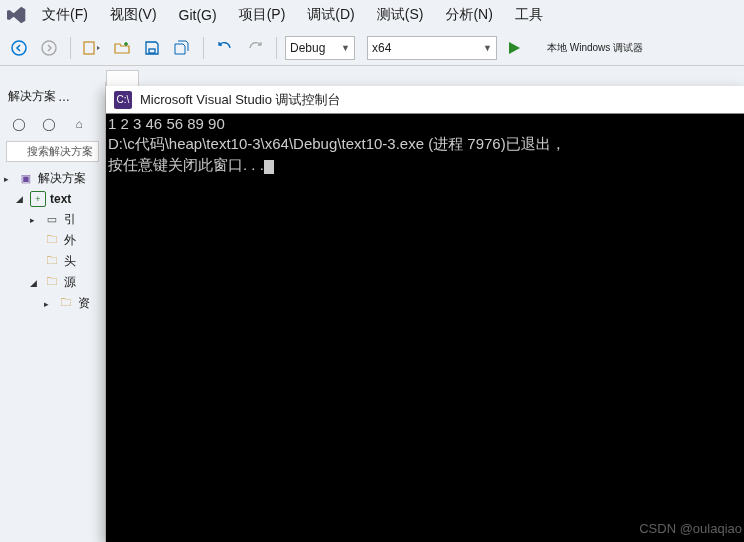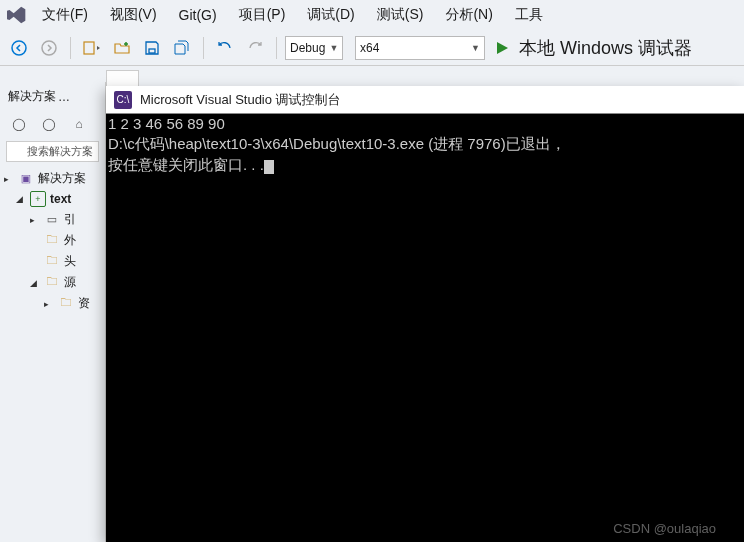--- a/index.html
+++ b/index.html
@@ -6,21 +6,21 @@
     body { width: 744px; height: 542px; background: #eef1f5; overflow: hidden; font-size: 12px; color: #1b1b1b; position: relative; }
 
     .menubar { display: flex; align-items: center; height: 30px; background: #eef1f5; padding: 0 4px; gap: 2px; }
     .vs-logo { width: 26px; height: 26px; display:flex; align-items:center; justify-content:center; }
     .vs-logo svg { width: 20px; height: 20px; }
     .menu-item { padding: 4px 10px 4px 10px; cursor: pointer; font-size: 14px; }
 
     .toolbar { display: flex; align-items: center; height: 36px; background: #eef1f5; padding: 2px 6px; gap: 4px; border-bottom: 1px solid #ccc; }
     .tbtn { display:flex; align-items:center; justify-content:center; height:26px; min-width:26px; padding:0 2px; border-radius:3px; cursor:pointer; }
     .combo { display:flex; align-items:center; height:24px; border:1px solid #b9b9b9; background:#fff; padding:0 4px; gap:4px; font-size:12px; }
-    .combo.sm { width:58px; } .combo.md { width:130px;margin-left:8px; }
+    .combo.sm { width:70px; } .combo.md { width:130px;margin-left:8px; }
     .combo .caret { margin-left:auto; font-size:9px; color:#555; }
     .sep { width:1px; height:22px; background:#ccc; margin:0 4px; }
     .play { color: #2a8a2a; }
 
     .body-area { display:flex; position:relative; height:calc(100% - 66px); }
 
     .side { width:106px; background:#eef1f5; border-right:1px solid #ccc;margin-top:16px; }
     .side-title { padding:6px 8px; font-size:12px; display:flex; align-items:center; }
     .side-title::after { content:"…"; margin-left:2px; }
     .side-icons { display:flex; gap:4px; padding:2px 6px; align-items:center; }
@@ -40,21 +40,21 @@
 
     .tabstrip { position:absolute; left:106px; top:0; height:28px; display:flex; align-items:flex-end; background:#eef1f5; }
     .tab { height:24px; padding:4px 14px; background:#fdfdfd; border:1px solid #ccc; border-bottom:none; font-size:12px; color:#555; }
 
     .console-window { position:absolute; top:20px; left:106px; right:-2px; bottom:0; background:#000; box-shadow:-4px 4px 12px rgba(0,0,0,.25); }
     .console-title { height:28px; background:#fff; display:flex; align-items:center; gap:8px; padding:0 8px; font-size:13px; color:#222; border-bottom:1px solid #888; }
     .console-icon { width:18px; height:18px; background:#4a2d7a; color:#fff; font-size:10px; display:flex; align-items:center; justify-content:center; border-radius:2px; }
     .console-body { font-family:"NSimSun","SimSun","Consolas",monospace; font-size:15px; color:#ccc; padding:0px 2px; line-height:1.35; white-space:pre-wrap; }
     .cursor { display:inline-block; width:10px; height:14px; background:#ccc; vertical-align:text-bottom; }
 
-    .watermark { position:absolute; right:28px; bottom:6px; color:#888; font-size:13px; opacity:.7; font-family:Arial,sans-serif; }
+    .watermark { position:absolute; right:2px; bottom:6px; color:#888; font-size:13px; opacity:.7; font-family:Arial,sans-serif; }
   </style>
 </head>
 <body>
 
 <div class="menubar">
   <span class="vs-logo">
     <svg viewBox="0 0 24 24">
         <path fill="#5b5b73" d="M17 2l5 3v14l-5 3-9-8-5 4-3-1V7l3-1 5 4 9-8z"></path>
       </svg>
   </span>
@@ -124,21 +124,21 @@
     </div>
   <div class="combo md">
       <span>x64</span>
       <span class="caret">▼</span>
     </div>
   <span class="tbtn play">
       <svg width="14" height="14" viewBox="0 0 14 14">
         <path d="M2 1l11 6-11 6z" fill="#2a8a2a"></path>
       </svg>
     </span>
-  <span style="font-size:18px;">本地 Windows 调试器</span>
+  <span style="font-size:10px;margin-left:16px;">本地 Windows 调试器</span>
 </div>
 
 <div class="body-area">
 
   <div class="side">
     <div class="side-title">
         <span>解决方案</span>
       </div>
     <div class="side-icons">
       <span class="tbtn">◯</span>

